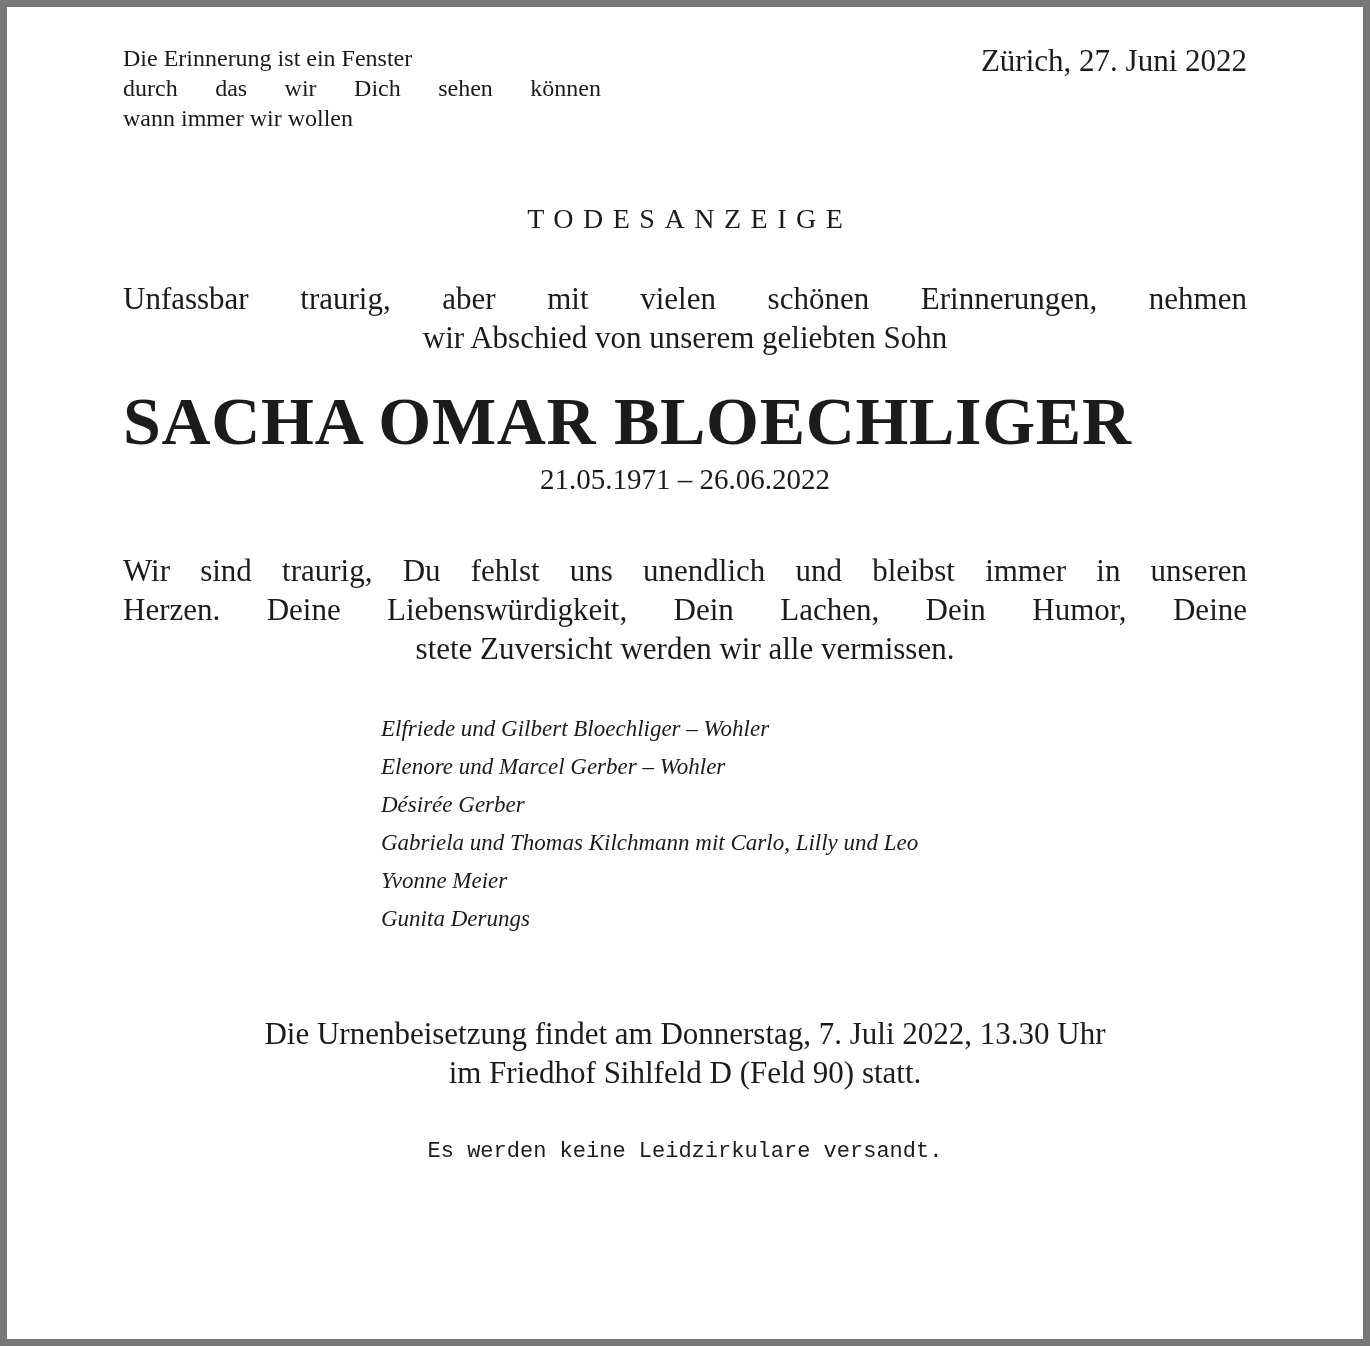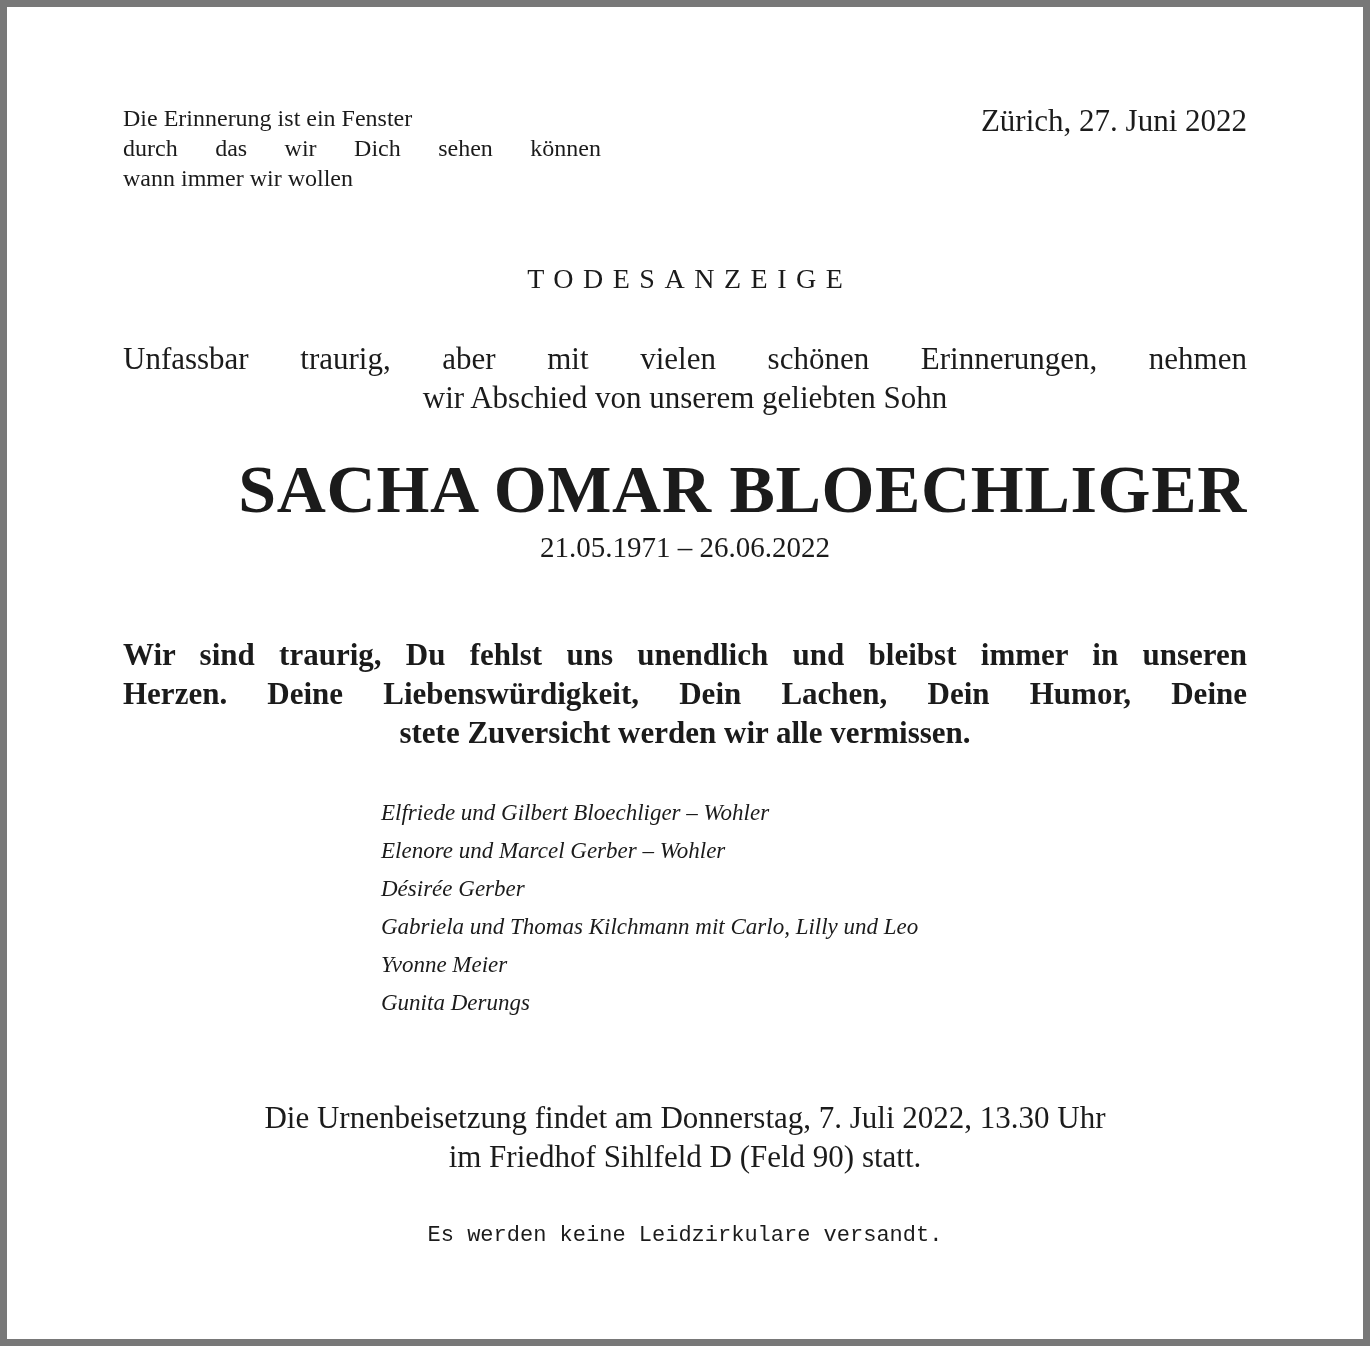--- a/index.html
+++ b/index.html
@@ -15,21 +15,21 @@
     border: 7px solid #787878;
     background: #ffffff;
     font-family: "Liberation Serif", "DejaVu Serif", serif;
     color: #1b1b1b;
     overflow: hidden;
   }
   .content {
     box-sizing: border-box;
     width: 100%;
     height: 100%;
-    padding: 96px 116px 0 116px;
+    padding: 36px 116px 0 116px;
   }
   
   .header-row {
     display: flex;
     justify-content: space-between;
     align-items: flex-start;
   }
   .epigraph {
     width: 478px;
     font-size: 24px;
@@ -59,35 +59,35 @@
     margin-top: 44px;
     font-size: 31px;
     line-height: 39px;
   }
   .para .line { text-align: center; }
   .para .line.justified {
     text-align: justify;
     text-align-last: justify;
   }
   .deceased-name {
-    margin-top: 34px;
-    text-align: right;
+    margin-top: 26px;
+    text-align: left;
     font-size: 68px;
     line-height: 76px;
     font-weight: bold;
     letter-spacing: 0.01em;
     white-space: nowrap;
   }
   .life-dates {
     margin-top: 2px;
     text-align: center;
     font-size: 29px;
     line-height: 36px;
   }
-  .tribute { margin-top: 70px; font-weight: bold; }
+  .tribute { margin-top: 54px; }
   .mourners {
     margin-top: 42px;
     margin-left: 258px;
     font-style: italic;
     font-size: 23px;
     line-height: 38px;
   }
   .funeral {
     margin-top: 76px;
     text-align: center;

